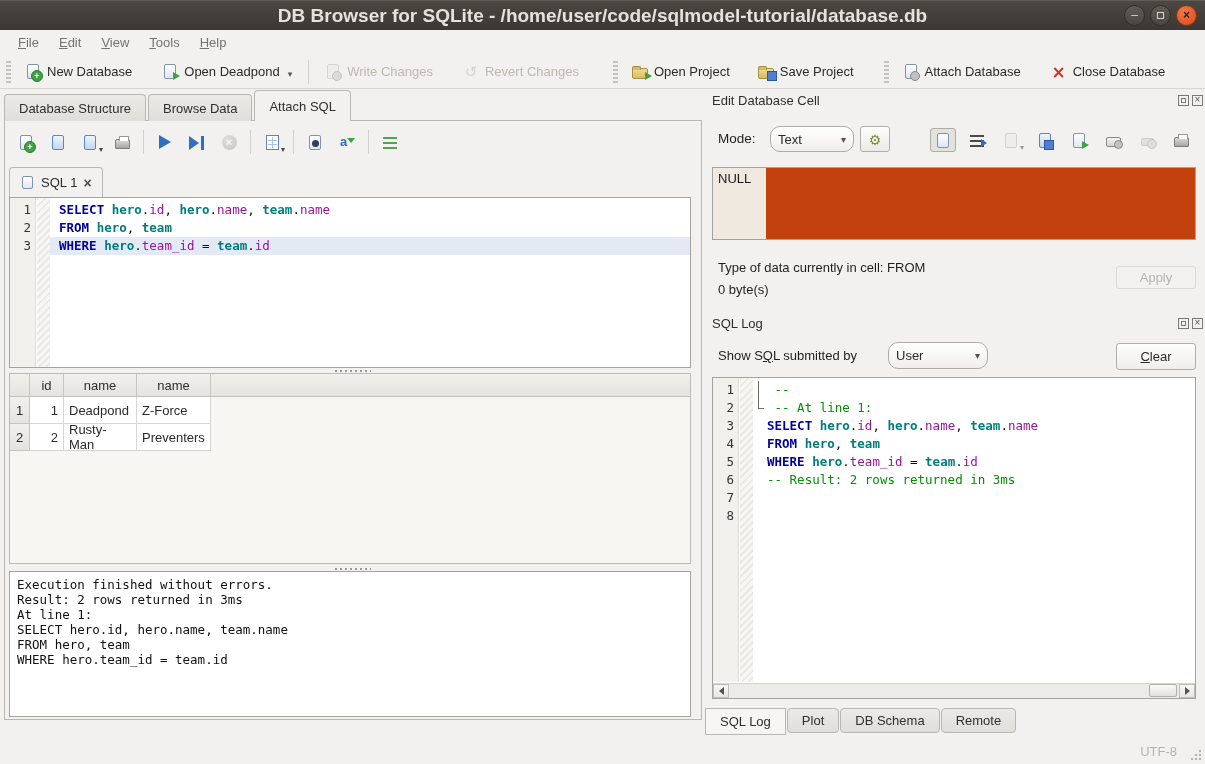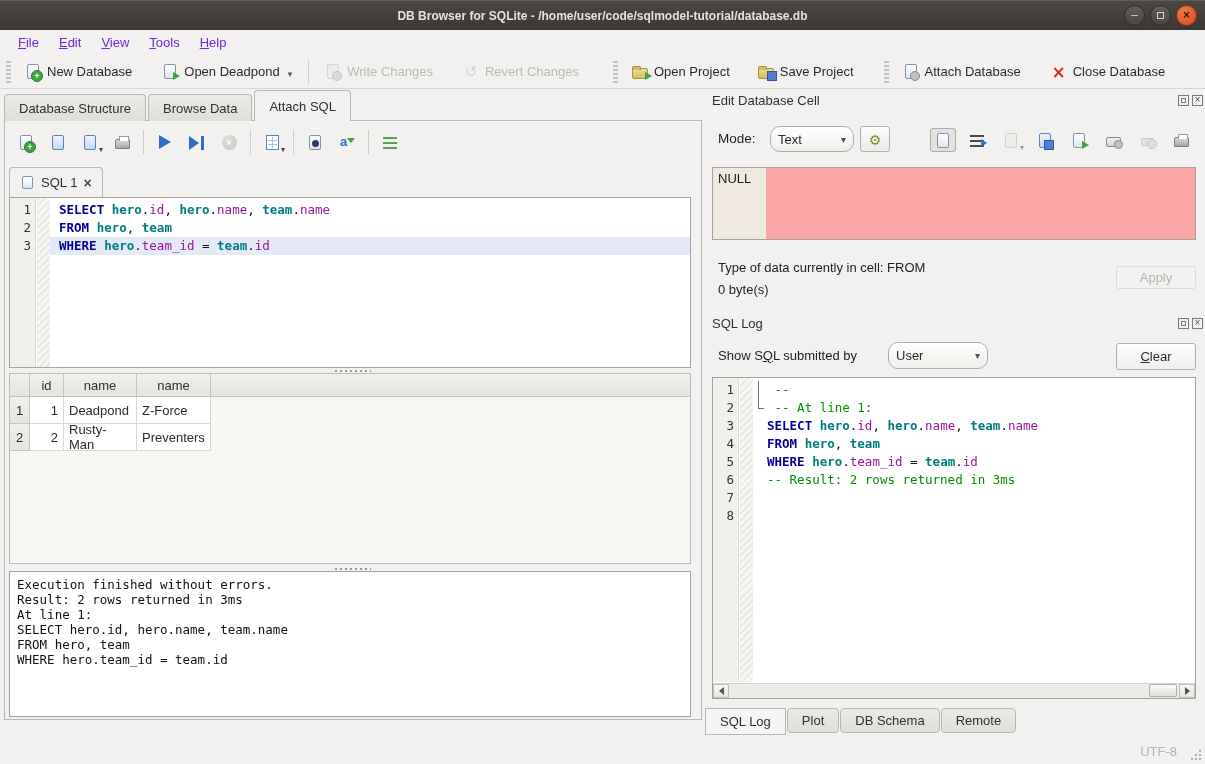--- a/index.html
+++ b/index.html
@@ -4,31 +4,31 @@
 <style>
   * { margin:0; padding:0; box-sizing:border-box; }
   html,body { width:1205px; height:764px; }
   body { font-family:"Liberation Sans",sans-serif; background:#f2f1ef; position:relative; overflow:hidden; color:#2b2b2b; }
   #root { position:absolute; inset:0; width:1205px; height:764px; }
 
   
   .titlebar { position:absolute; left:0; top:0; width:1205px; height:30px;
     background:linear-gradient(#4b4843,#3b3833); border-top:1px solid #605d57;
     display:flex; align-items:center; justify-content:center; }
-  .titlebar .title { color:#e6e2da; font-size:12px; font-weight:bold; }
+  .titlebar .title { color:#e6e2da; font-size:19px; font-weight:bold; }
   .winbtns { position:absolute; right:8px; top:4px; display:flex; gap:5px; }
   .winbtn { width:21px; height:21px; border-radius:50%; background:linear-gradient(#605d57,#494641);
     border:1px solid #2e2c28; color:#d9d5cd; font-size:12px; line-height:19px; text-align:center; cursor:default; }
   .winbtn.close { background:radial-gradient(circle at 35% 30%, #f07a4d, #dd4814); border-color:#8c3413; color:#3f1a08; font-weight:bold; }
   .winbtn .sq { display:inline-block; width:7px; height:7px; border:1px solid #d9d5cd; margin-top:6px; }
 
   
   .menubar { position:absolute; left:0; top:30px; width:1205px; height:25px; background:#f2f1ef;
     display:flex; align-items:center; padding-left:8px; }
-  .menu-item { padding:3px 10px; font-size:13px; color:#6d28d9; }
+  .menu-item { padding:3px 10px; font-size:13px; color:#737373; }
 
   
   .toolbar { position:absolute; left:0; top:55px; width:1205px; height:34px; background:#f2f1ef;
     border-bottom:1px solid #d8d6d2; display:flex; align-items:center; }
   .grip { width:5px; height:22px; margin:0 6px;
     background:repeating-linear-gradient(to bottom,#c4c2be 0 2px,transparent 2px 4px); }
   .vsep { width:1px; height:24px; background:#d2d0cc; margin:0 8px; }
   .tb-main { display:flex; align-items:center; gap:6px; padding:4px 8px; font-size:13px; color:#2b2b2b; }
   .tb-main.disabled { color:#bcb9b3; }
   .tb-main.disabled .icon { opacity:.45; filter:grayscale(1); }
@@ -163,21 +163,21 @@
 
   .combo { position:absolute; background:linear-gradient(#fefefe,#f0efec); border:1px solid #aeaca8; border-radius:10px;
     display:flex; align-items:center; padding:0 7px; font-size:13px; color:#2b2b2b; }
   .combo .arr { margin-left:auto; color:#55534f; font-size:10px; padding-left:8px; }
   .btn { position:absolute; display:flex; align-items:center; justify-content:center; font-size:13px;
     background:linear-gradient(#fdfdfc,#efeeec); border:1px solid #b1afab; border-radius:3px; color:#2b2b2b; }
   .btn.disabled { background:#f3f2f0; border-color:#dddbd7; color:#b5b3ae; }
   .gearbtn { position:absolute; width:30px; height:26px; background:linear-gradient(#fdfdfc,#eceae7);
     border:1px solid #b1afab; border-radius:3px; display:flex; align-items:center; justify-content:center; }
 
-  .null-box { position:absolute; left:712px; top:167px; width:484px; height:73px; background:#fca5a5; border:1px solid #a5a3a0; }
+  .null-box { position:absolute; left:712px; top:167px; width:484px; height:73px; background:#c2410c; border:1px solid #a5a3a0; }
   .null-gutter { position:absolute; left:0; top:0; bottom:0; width:53px; background:#efe9df; }
   .null-text { position:absolute; left:5px; top:3px; font-size:13px; color:#1a1a1a; }
 
   .static-lbl { position:absolute; font-size:13px; color:#1f1f1f; }
 
   
   .log-box { position:absolute; left:712px; top:377px; width:484px; height:322px; background:#fff; border:1px solid #a5a3a0; }
   .log-body { position:absolute; left:40px; right:1px; top:0; bottom:16px; padding-top:3px;
     font:12.5px/18px "DejaVu Sans Mono",monospace; overflow:hidden; }
   .hscroll { position:absolute; left:0; right:0; bottom:0; height:15px; background:#edebe8; border-top:1px solid #d5d3cf; display:flex; }

